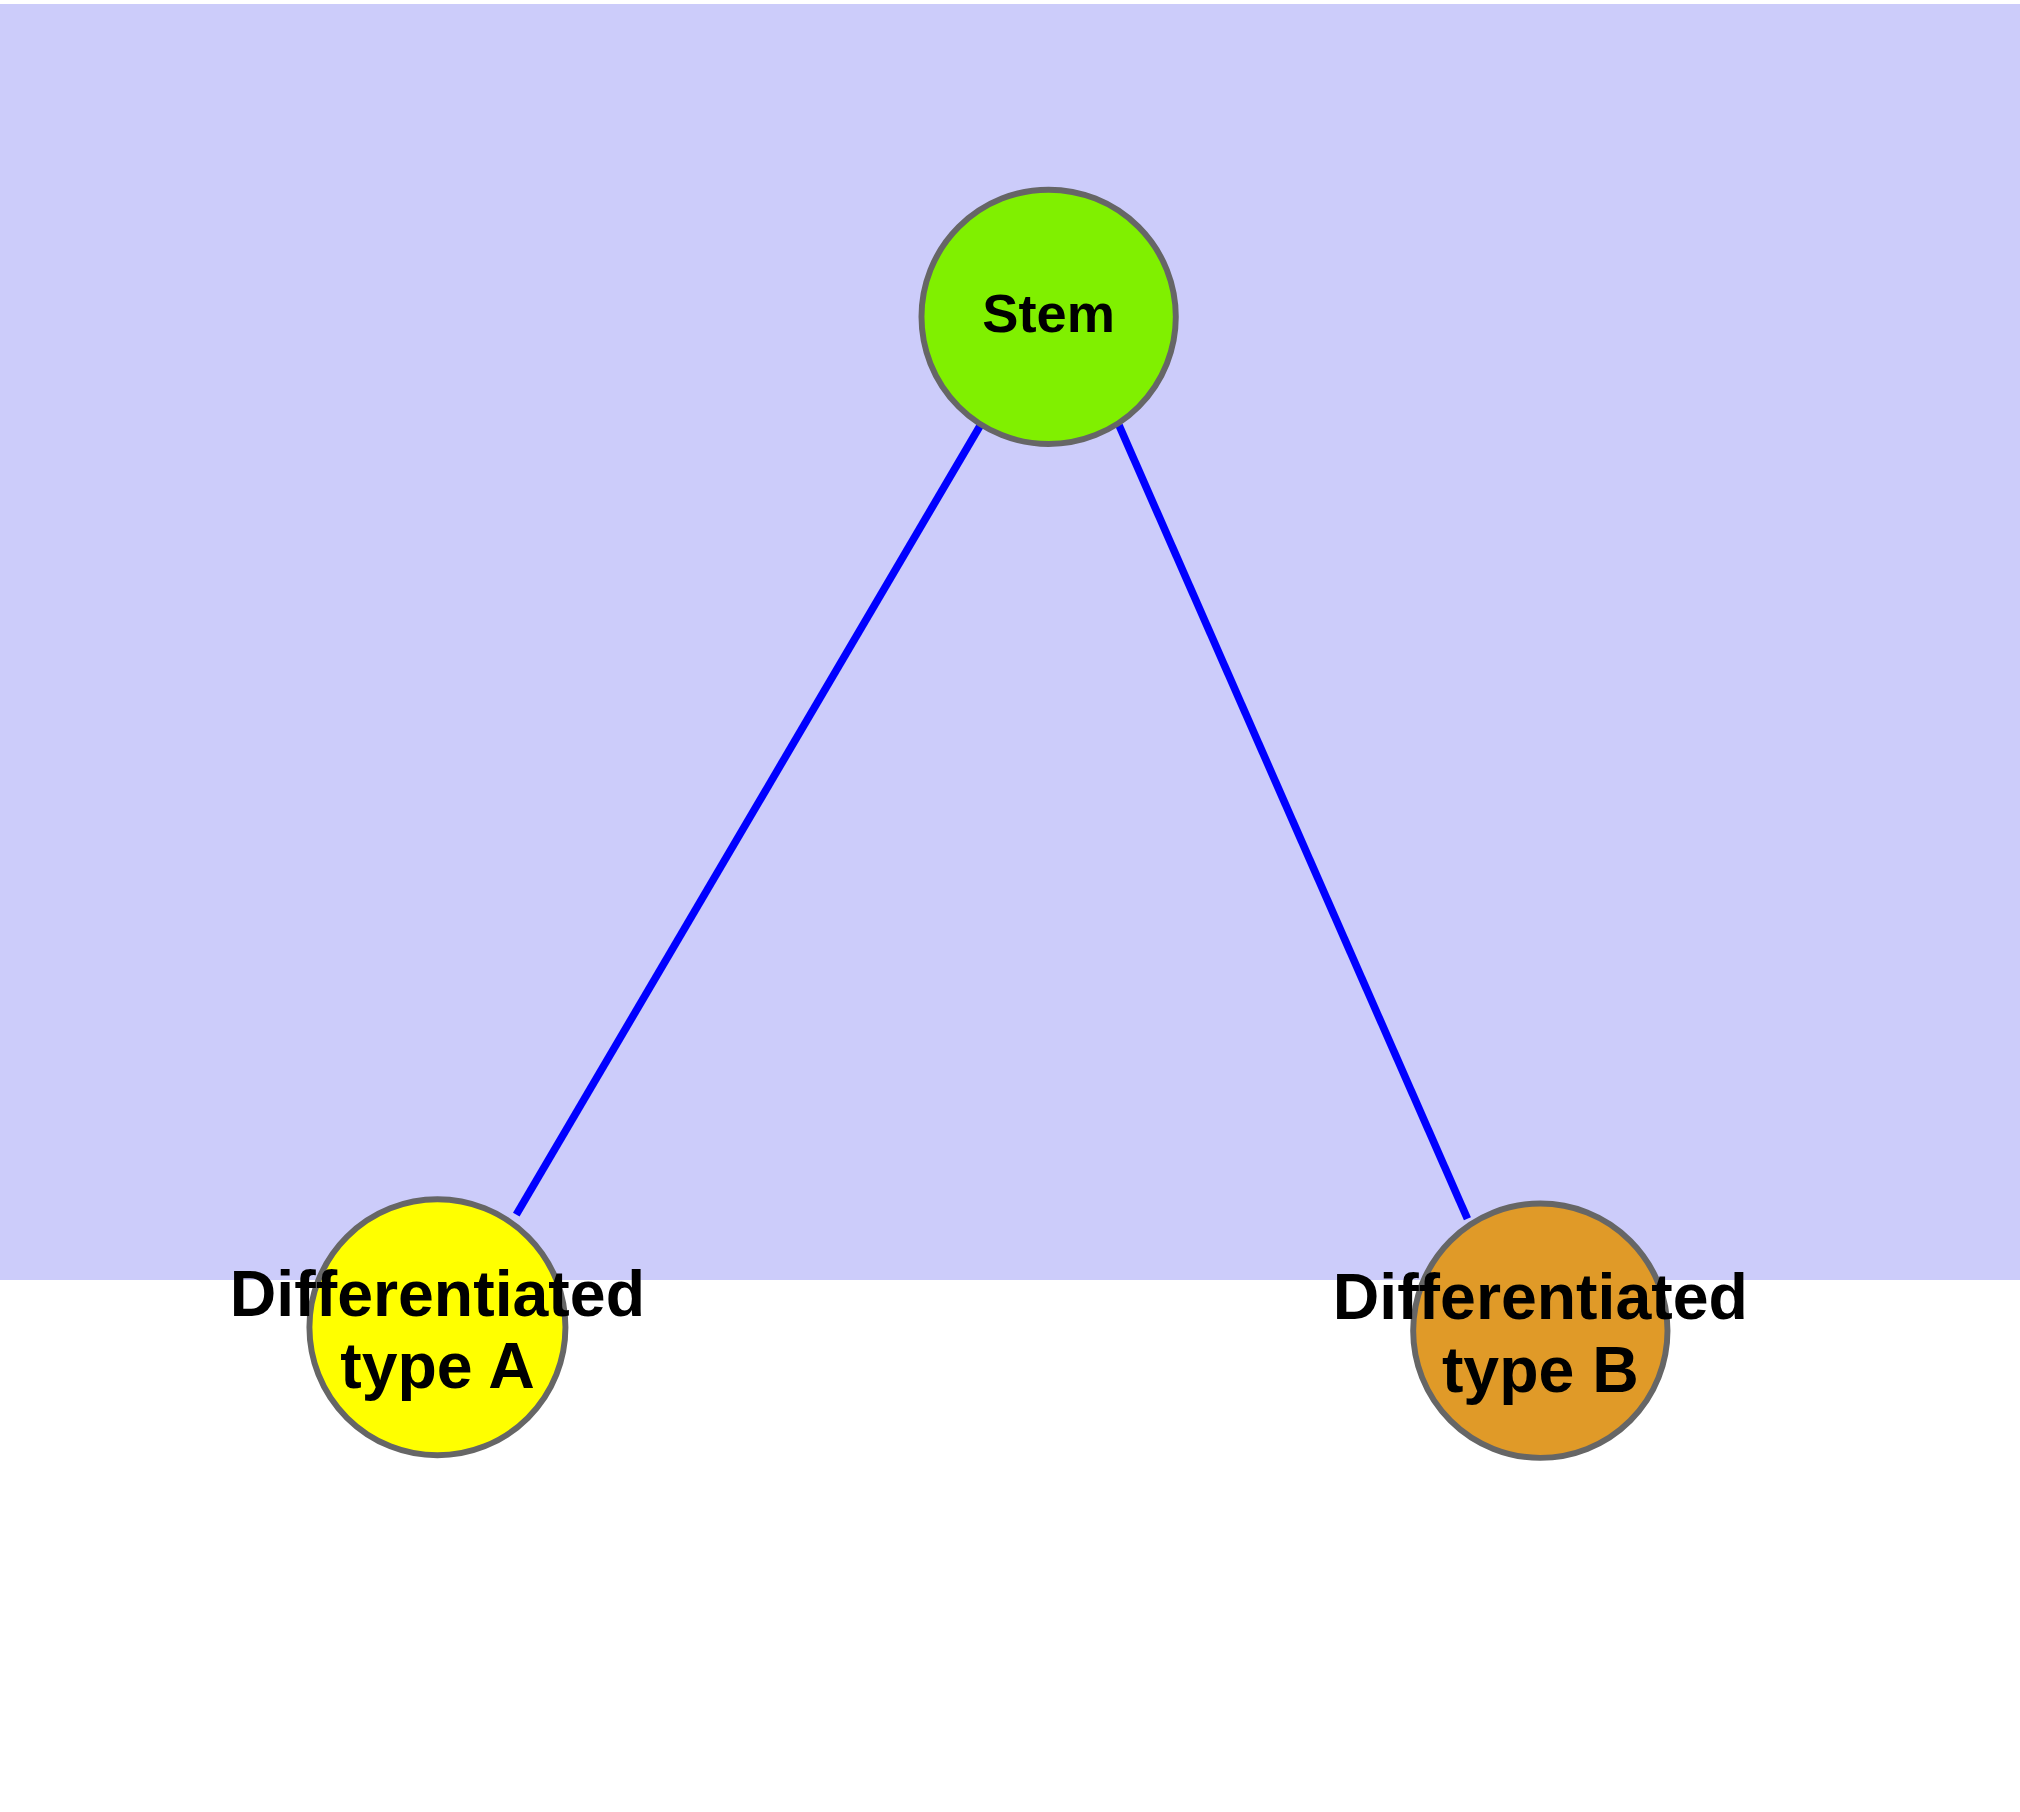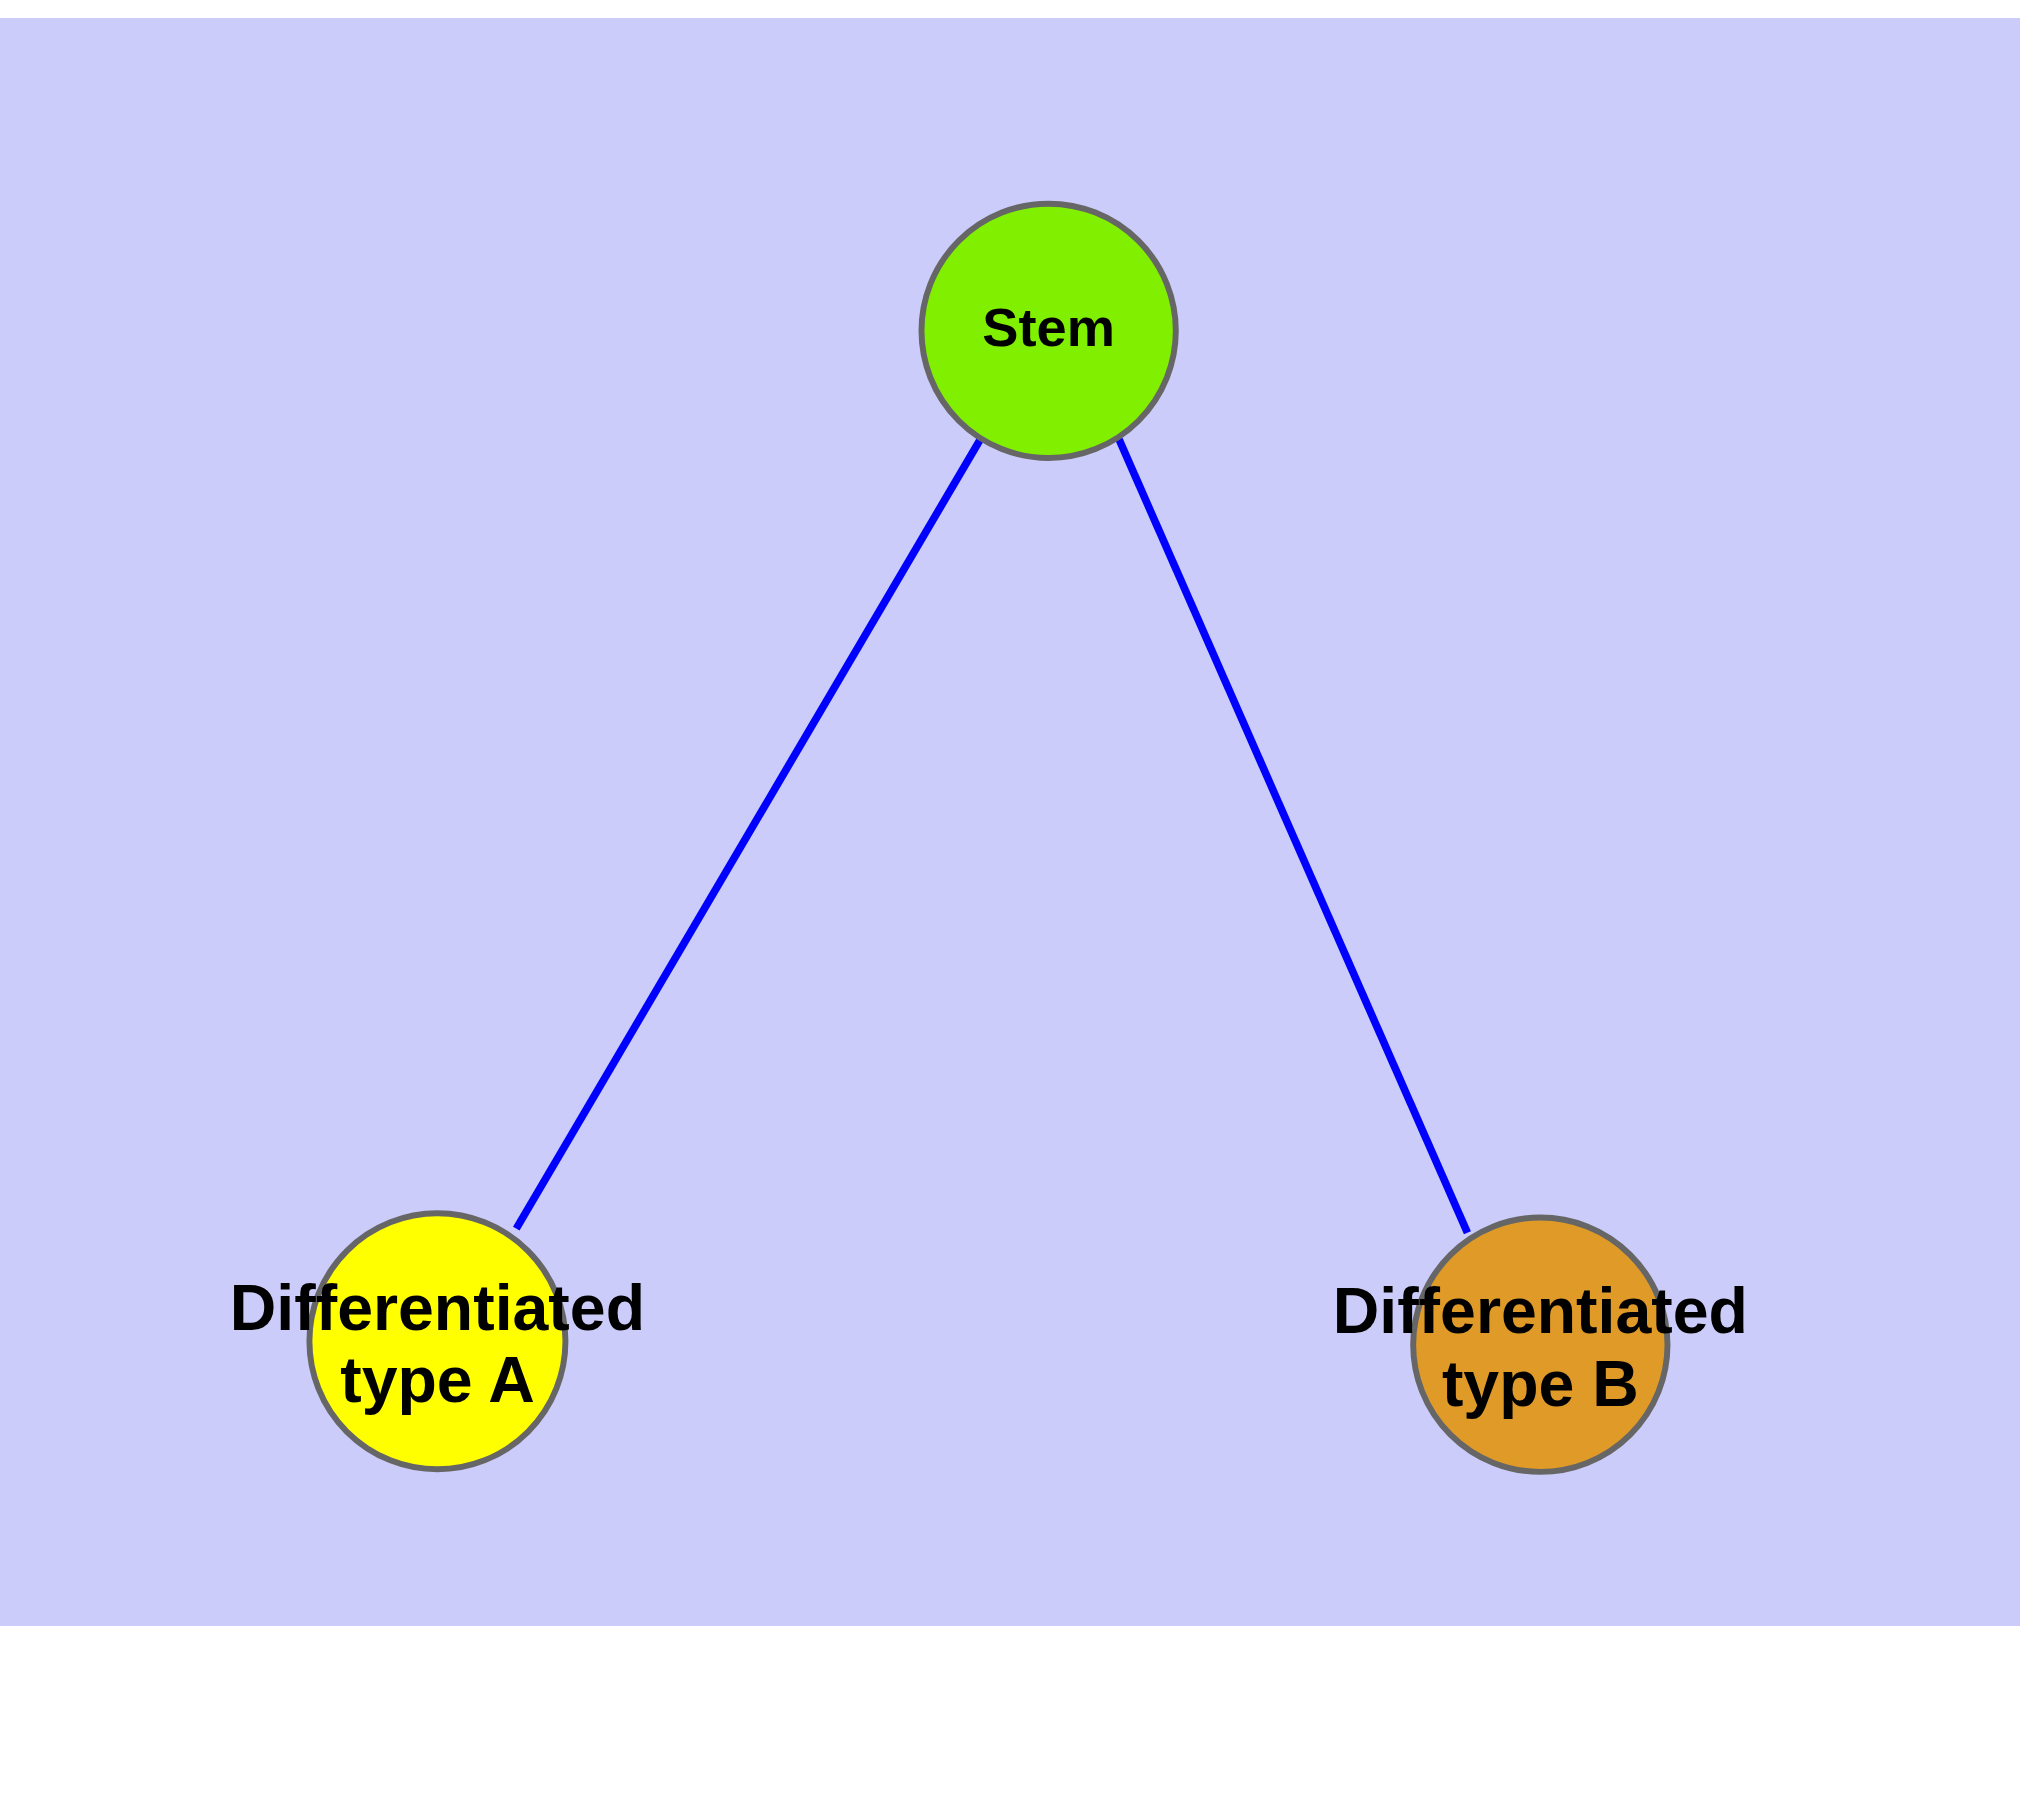--- a/index.html
+++ b/index.html
@@ -12,23 +12,22 @@
     width: 2021px;
     height: 1812px;
     overflow: hidden;
     font-family: "Liberation Sans", "DejaVu Sans", sans-serif;
   }
   #graph-canvas {
     position: absolute;
     left: 0;
     top: 4.2px;
     width: 2021px;
-    height: 1608px;
+    height: 1276px;
     background: #ccccfa;
-    margin-top: 14px;
   }
   #graph-svg {
     position: absolute;
     left: 0;
     top: 0;
     width: 2021px;
     height: 1804px;
     display: block;
   }
   .edge-line {

